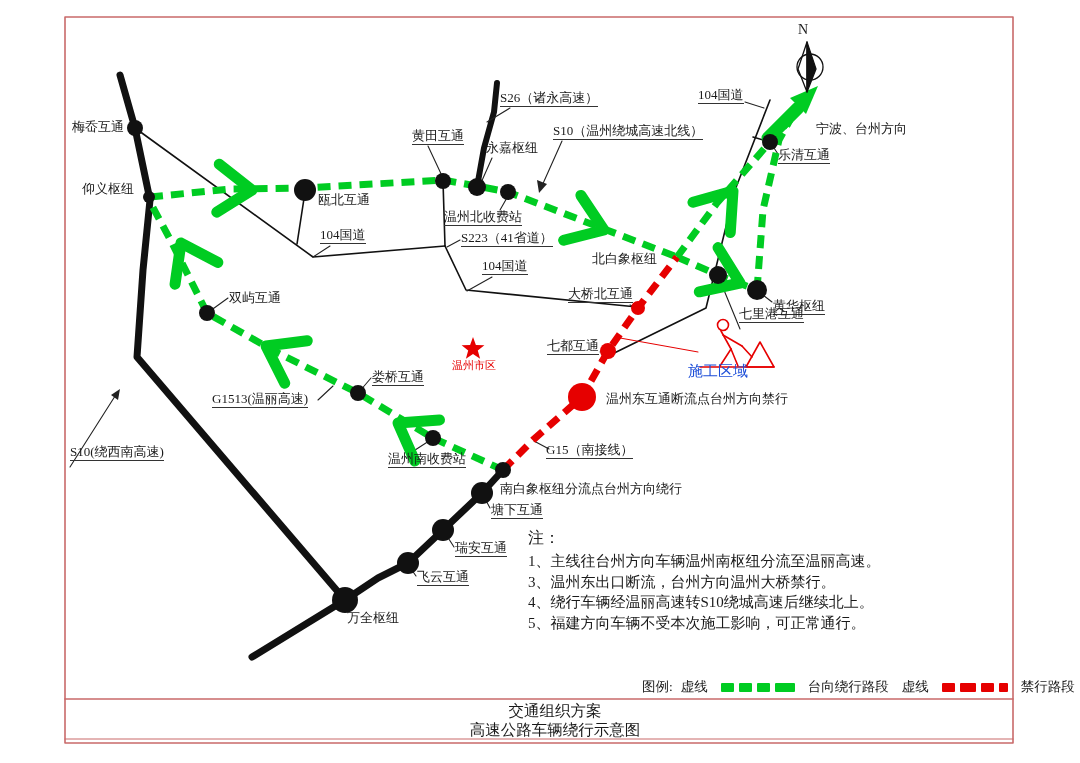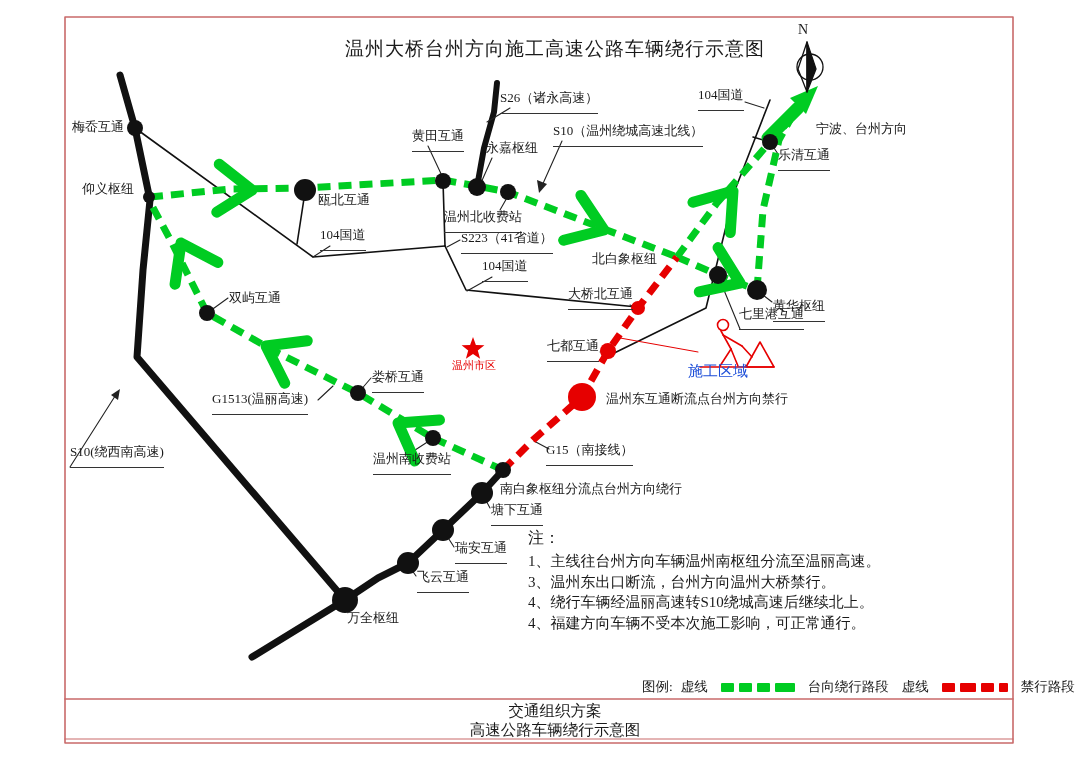--- a/index.html
+++ b/index.html
@@ -1,20 +1,20 @@
 <!DOCTYPE html>
 <html><head>
 <meta charset="utf-8">
 <style>
   html,body{margin:0;padding:0;background:#ffffff;}
   #page{position:relative;width:1080px;height:763px;background:#ffffff;overflow:hidden;
         font-family:"Liberation Serif","DejaVu Serif",serif;color:#1a1a1a;}
   #mapsvg{position:absolute;left:0;top:0;width:1080px;height:763px;}
   .map-label{position:absolute;font-size:13px;line-height:1.1;white-space:nowrap;color:#1a1a1a;}
-  .map-label.u{border-bottom:1px solid #333;padding-bottom:8px;}
+  .map-label.u{border-bottom:1px solid #333;padding-bottom:1px;}
   #title{position:absolute;left:345px;top:36px;font-size:19px;letter-spacing:1px;white-space:nowrap;}
   #compass-n{position:absolute;left:798px;top:22px;font-size:14px;}
   #notes{position:absolute;left:528px;top:528px;font-size:15px;}
   #notes .nh{font-size:16px;margin-bottom:2px;}
   #notes .ni{line-height:20.5px;white-space:nowrap;}
   #legend{position:absolute;left:642px;top:678px;display:flex;align-items:center;gap:13px;
           font-size:13.5px;white-space:nowrap;}
   .sw{display:inline-flex;gap:5px;align-items:center;}
   .sw i{display:inline-block;width:13px;height:9px;border-radius:1px;}
   #footer{position:absolute;left:0;top:701px;width:1110px;text-align:center;font-size:15.5px;}
@@ -140,21 +140,20 @@
       <polygon points="746,367 760,342 774,367"></polygon>
     </g>
 
     <g stroke="#111" stroke-width="1.3">
       <circle cx="810" cy="67" r="13"></circle>
       <polygon points="807,42 798,69 807,92"></polygon>
       <polygon points="807,42 816,69 807,92" fill="#111"></polygon>
     </g>
   </svg>
 
-  <div id="title" class="t">温州大桥台州方向施工高速公路车辆绕行示意图</div>
   <div id="compass-n">N</div>
 
   <div id="labels">
       <div class="map-label" style="left: 72px; top: 120px;">梅岙互通</div>
       <div class="map-label" style="left: 82px; top: 182px;">仰义枢纽</div>
       <div class="map-label" style="left: 318px; top: 193px;">瓯北互通</div>
       <div class="map-label u" style="left: 412px; top: 129px;">黄田互通</div>
       <div class="map-label u" style="left: 500px; top: 91px;">S26（诸永高速）</div>
       <div class="map-label" style="left: 486px; top: 141px;">永嘉枢纽</div>
       <div class="map-label u" style="left: 553px; top: 124px;">S10（温州绕城高速北线）</div>
@@ -170,35 +169,35 @@
       <div class="map-label u" style="left: 773px; top: 299px;">黄华枢纽</div>
       <div class="map-label u" style="left: 739px; top: 307px;">七里港互通</div>
       <div class="map-label u" style="left: 547px; top: 339px;">七都互通</div>
       <div class="map-label" style="left: 452px; top: 359px; color: rgb(230, 0, 0); font-size: 11px;">温州市区</div>
       <div class="map-label" style="left: 688px; top: 363px; color: #1d4ed8; font-size: 15px;">施工区域</div>
       <div class="map-label" style="left: 606px; top: 392px;">温州东互通断流点台州方向禁行</div>
       <div class="map-label" style="left: 229px; top: 291px;">双屿互通</div>
       <div class="map-label u" style="left: 212px; top: 392px;">G1513(温丽高速)</div>
       <div class="map-label u" style="left: 372px; top: 370px; text-align: right;">娄桥互通</div>
       <div class="map-label u" style="left: 70px; top: 445px;">S10(绕西南高速)</div>
-      <div class="map-label u" style="left: 373px; top: 452px;">温州南收费站</div>
+      <div class="map-label u" style="left: 388px; top: 452px;">温州南收费站</div>
       <div class="map-label u" style="left: 546px; top: 443px;">G15（南接线）</div>
       <div class="map-label" style="left: 500px; top: 482px;">南白象枢纽分流点台州方向绕行</div>
       <div class="map-label u" style="left: 491px; top: 503px;">塘下互通</div>
       <div class="map-label u" style="left: 455px; top: 541px;">瑞安互通</div>
       <div class="map-label u" style="left: 417px; top: 570px;">飞云互通</div>
       <div class="map-label" style="left: 347px; top: 611px;">万全枢纽</div>
     </div>
 
   <div id="notes">
     <div class="nh">注：</div>
     <div class="ni">1、主线往台州方向车辆温州南枢纽分流至温丽高速。</div>
     <div class="ni">3、温州东出口断流，台州方向温州大桥禁行。</div>
     <div class="ni">4、绕行车辆经温丽高速转S10绕城高速后继续北上。</div>
-    <div class="ni">4、福建方向车辆不受本次施工影响，可正常通行。</div>
+    <div class="ni">5、福建方向车辆不受本次施工影响，可正常通行。</div>
   </div>
 
   <div id="legend">
     <span>图例:</span>
       <span style="margin-left:-5px">虚线</span>
     <span class="sw" id="sw-green">
         <i style="background: rgb(0, 204, 34);"></i>
         <i style="background: rgb(0, 204, 34);"></i>
         <i style="background: rgb(0, 204, 34);"></i>
         <i style="width: 20px; background: rgb(0, 204, 34);"></i>

